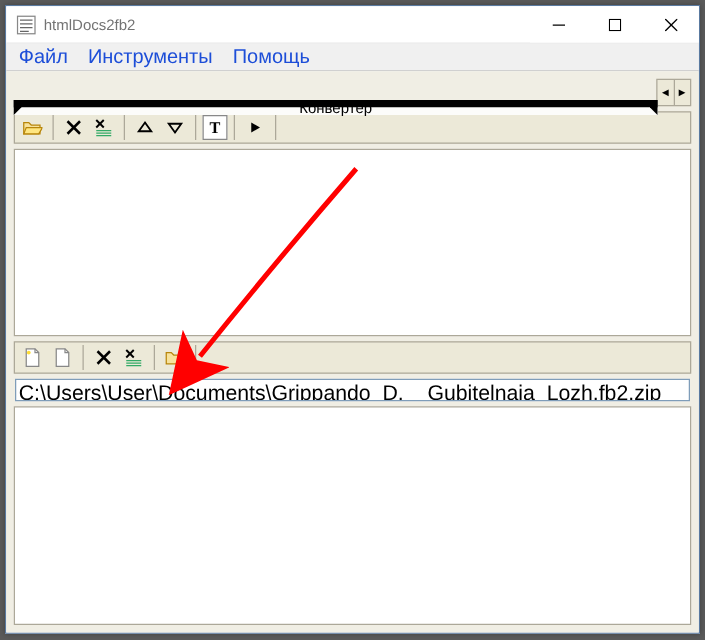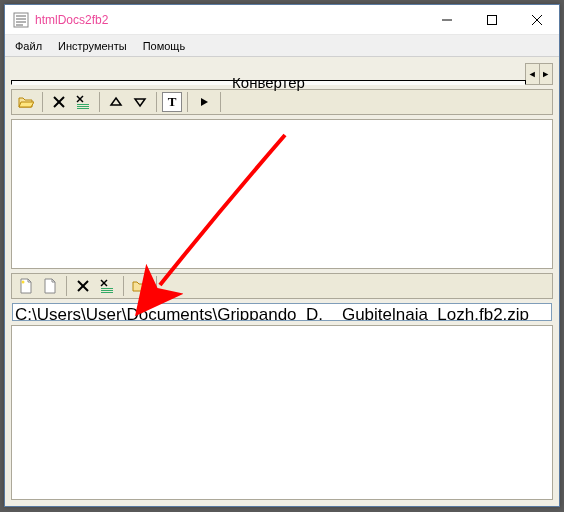--- a/index.html
+++ b/index.html
@@ -1,26 +1,26 @@
 <!DOCTYPE html>
 <html><head>
 <meta charset="utf-8">
 <style>
 * { box-sizing: border-box; margin: 0; padding: 0; font-family: "Segoe UI", Tahoma, sans-serif; }
 body { background: #5a5a5a; width: 564px; height: 512px; overflow: hidden; }
 .window { position: absolute; left: 4px; top: 4px; width: 556px; height: 503px; background: #fff; border: 1px solid #5a7aa0; box-shadow: 0 0 4px rgba(0,0,0,.3); }
 .titlebar { height: 30px; background: #fff; display: flex; align-items: center; padding-left: 8px; border-bottom: 1px solid #e8e8e8; }
 .title-icon { width: 16px; height: 16px; margin-right: 6px; }
-.title-text { font-size: 12px; color: #ec4899; flex: 1; }
+.title-text { font-size: 12px; color: #737373; flex: 1; }
 .win-btn { width: 45px; height: 29px; display: flex; align-items: center; justify-content: center; background: #fff; }
 .menubar { height: 22px; background: #f0f0f0; display: flex; align-items: center; padding: 0 2px; border-bottom: 1px solid #d0d0d0; }
-.menu-item { font-size: 11px; padding: 2px 8px; color: #000000; }
+.menu-item { font-size: 16px; padding: 2px 8px; color: #1d4ed8; }
 .client { padding: 6px; background: #f0eee4; height: calc(100% - 52px); display: flex; flex-direction: column; gap: 4px; }
 .tabs-row { display: flex; align-items: stretch; height: 22px; }
-.tab { flex: 1; border: 1px solid #000000; background: #f0eee4; font-size: 15px; display: flex; align-items: center; justify-content: center; margin-right: -1px; position: relative; margin-top: 17px; }
+.tab { flex: 1; border: 6px solid #000000; background: #f0eee4; font-size: 12px; display: flex; align-items: center; justify-content: center; margin-right: -1px; position: relative; margin-top: 17px; }
 .tab.active { background: #fcfcfa; border-bottom-color: #fcfcfa; z-index: 2; }
 .tab-scroll { width: 28px; border: 1px solid #aca899; background: #ece9d8; display: flex; }
 .tab-scroll span { flex: 1; display: flex; align-items: center; justify-content: center; font-size: 9px; border-right: 1px solid #aca899; }
 .tab-scroll span:last-child { border-right: none; }
 .toolbar { height: 26px; background: #ece9d8; border: 1px solid #aca899; display: flex; align-items: center; padding: 0 3px; gap: 2px; }
 .tb-btn { width: 22px; height: 22px; display: flex; align-items: center; justify-content: center; border: 1px solid transparent; }
 .tb-sep { width: 1px; height: 20px; background: #aca899; margin: 0 3px; }
 .tb-btn.boxed { border: 1px solid #888; background: #fff; width: 20px; height: 20px; font-size: 13px; font-weight: bold; font-family: "Times New Roman", serif; }
 .panel { flex: 1; border: 1px solid #aca899; background: #fff; }
 .path-box { height: 18px; border: 1px solid #7f9db9; background: #fff; font-size: 17px; padding: 1px 2px; color: #000; margin: 0 1px; overflow: hidden; white-space: nowrap; }

